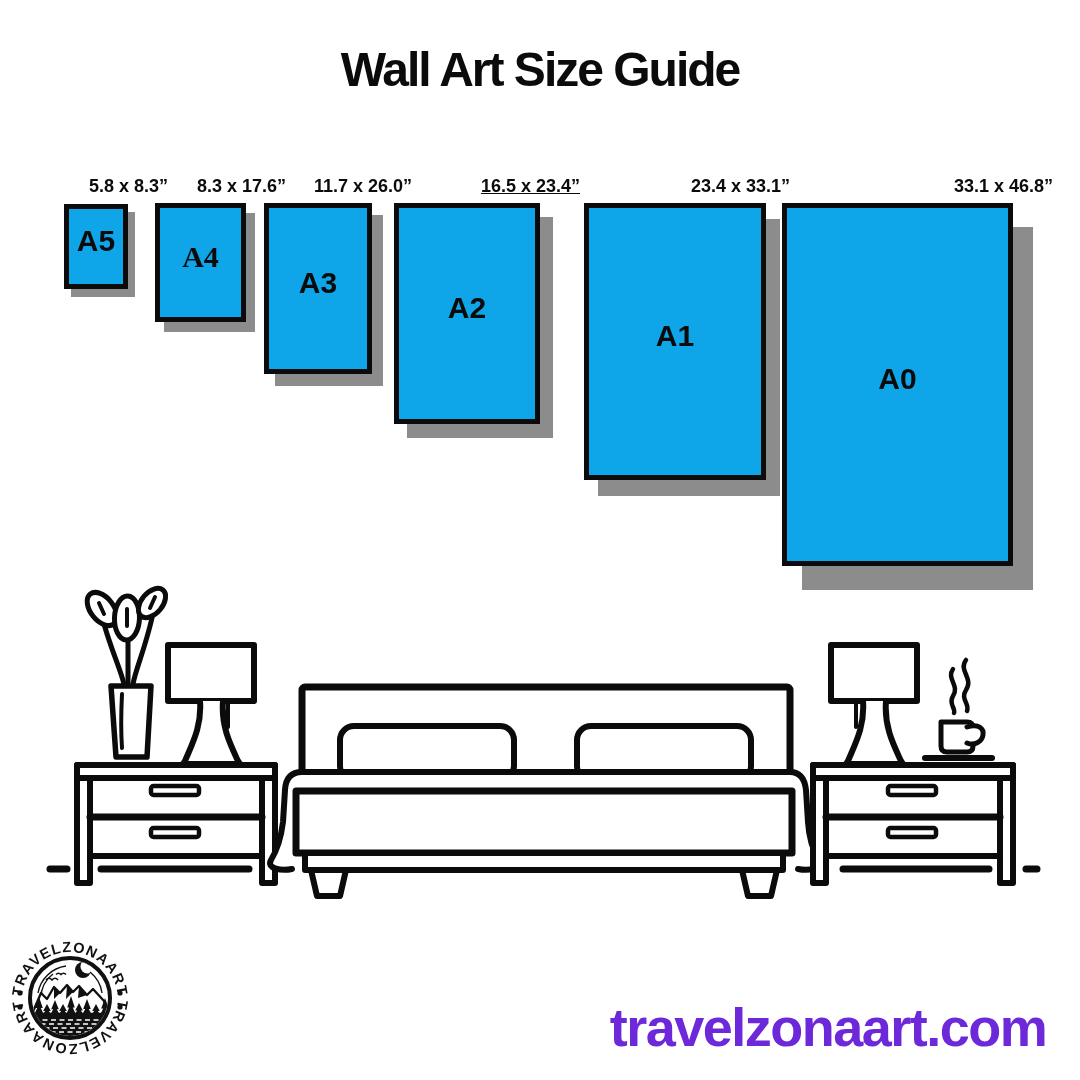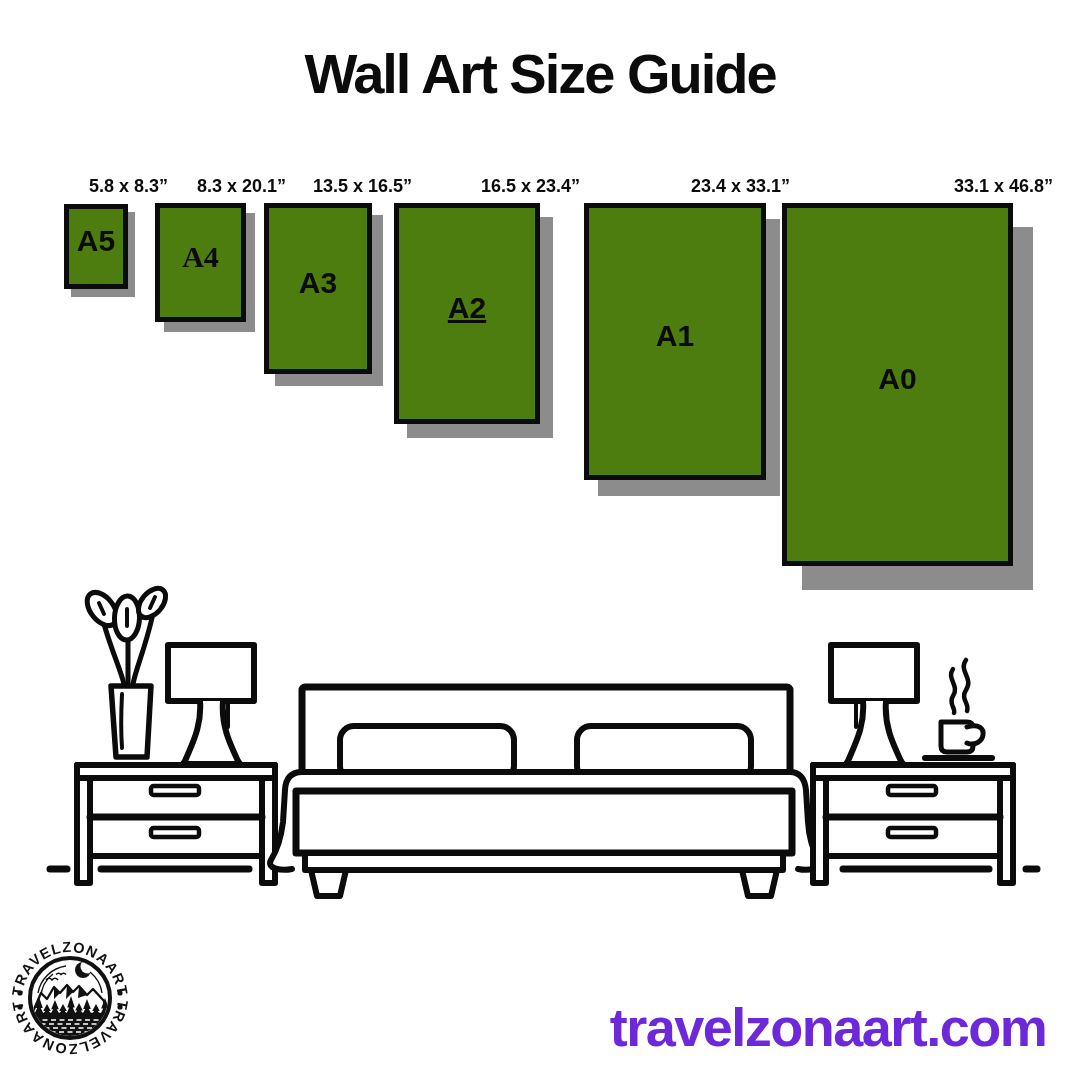--- a/index.html
+++ b/index.html
@@ -2,29 +2,29 @@
 <html><head>
 <meta charset="utf-8">
 <style>
   html,body { margin:0; padding:0; background:#ffffff; }
   .canvas {
     position:relative; width:1080px; height:1080px; background:#ffffff;
     font-family:"Liberation Sans", sans-serif; overflow:hidden; color:#0b0b0b;
   }
   .page-title {
     position:absolute; left:0; top:46px; width:1080px; text-align:center;
-    font-size:56px; font-weight:bold; letter-spacing:-2px; color:#0b0b0b;
+    font-size:48px; font-weight:bold; letter-spacing:-2px; color:#0b0b0b;
     line-height:1;
   }
   .dim-label {
     position:absolute; text-align:right; font-size:18px; font-weight:bold;
     color:#0b0b0b; letter-spacing:0; white-space:nowrap;
   }
   .size-card {
-    position:absolute; background:#4d7c0f; border:5px solid #0b0b0b;
+    position:absolute; background:#0ea5e9; border:5px solid #0b0b0b;
     box-sizing:border-box; display:flex; align-items:center; justify-content:center;
   }
   .size-card .size-name {
     font-size:30px; font-weight:bold; color:#0b0b0b; transform:translateY(-6px);
   }
   .illustration { position:absolute; left:0; top:0; width:1080px; height:1080px; }
   .logo-svg { position:absolute; left:10px; top:938px; width:120px; height:120px; }
   .website {
     position:absolute; left:600px; top:1000px; width:456px; text-align:center;
     font-size:54px; font-weight:bold; letter-spacing:-1.5px; color:#6d28d9;
@@ -32,36 +32,36 @@
   }
 </style>
 </head>
 <body>
 
 <div class="canvas">
 
   <div class="page-title">Wall Art Size Guide</div>
 
   <div class="dim-label" style="left:24px;  top:176px; width:144px;">5.8 x 8.3”</div>
-  <div class="dim-label" style="left:115px; top:176px; width:171px;">8.3 x 20.1”</div>
-  <div class="dim-label" style="left:224px; top:176px; width:188px;">13.5 x 16.5”</div>
-  <div class="dim-label" style="left:354px; top:176px; width:226px;">16.5 x 23.4”</div>
+  <div class="dim-label" style="left:115px; top:176px; width:171px;">8.3 x 17.6”</div>
+  <div class="dim-label" style="left:224px; top:176px; width:188px;">11.7 x 26.0”</div>
+  <div class="dim-label" style="left:354px; top:176px; width:226px;text-decoration:underline;">16.5 x 23.4”</div>
   <div class="dim-label" style="left:528px; top:176px; width:262px;">23.4 x 33.1”</div>
   <div class="dim-label" style="left:742px; top:176px; width:311px;">33.1 x 46.8”</div>
 
   <div class="size-card" style="left:64px;  top:204px; width:64px;  height:85px;  box-shadow:7px 8px 0 0 #8c8c8c;">
     <span class="size-name">A5</span>
   </div>
   <div class="size-card" style="left:155px; top:203px; width:91px;  height:119px; box-shadow:9px 10px 0 0 #8c8c8c;font-family:Liberation Serif, serif;">
     <span class="size-name">A4</span>
   </div>
   <div class="size-card" style="left:264px; top:203px; width:108px; height:171px; box-shadow:11px 12px 0 0 #8c8c8c;">
     <span class="size-name">A3</span>
   </div>
-  <div class="size-card" style="left:394px; top:203px; width:146px; height:221px; box-shadow:13px 14px 0 0 #8c8c8c;text-decoration:underline;">
+  <div class="size-card" style="left:394px; top:203px; width:146px; height:221px; box-shadow:13px 14px 0 0 #8c8c8c;">
     <span class="size-name">A2</span>
   </div>
   <div class="size-card" style="left:584px; top:203px; width:182px; height:277px; box-shadow:14px 16px 0 0 #8c8c8c;">
     <span class="size-name">A1</span>
   </div>
   <div class="size-card" style="left:782px; top:203px; width:231px; height:363px; box-shadow:20px 24px 0 0 #8c8c8c;text-align:center;">
     <span class="size-name">A0</span>
   </div>
 
   <svg class="illustration" viewBox="0 0 1080 1080" fill="none" stroke="#0b0b0b" stroke-width="6" stroke-linecap="round" stroke-linejoin="round">

